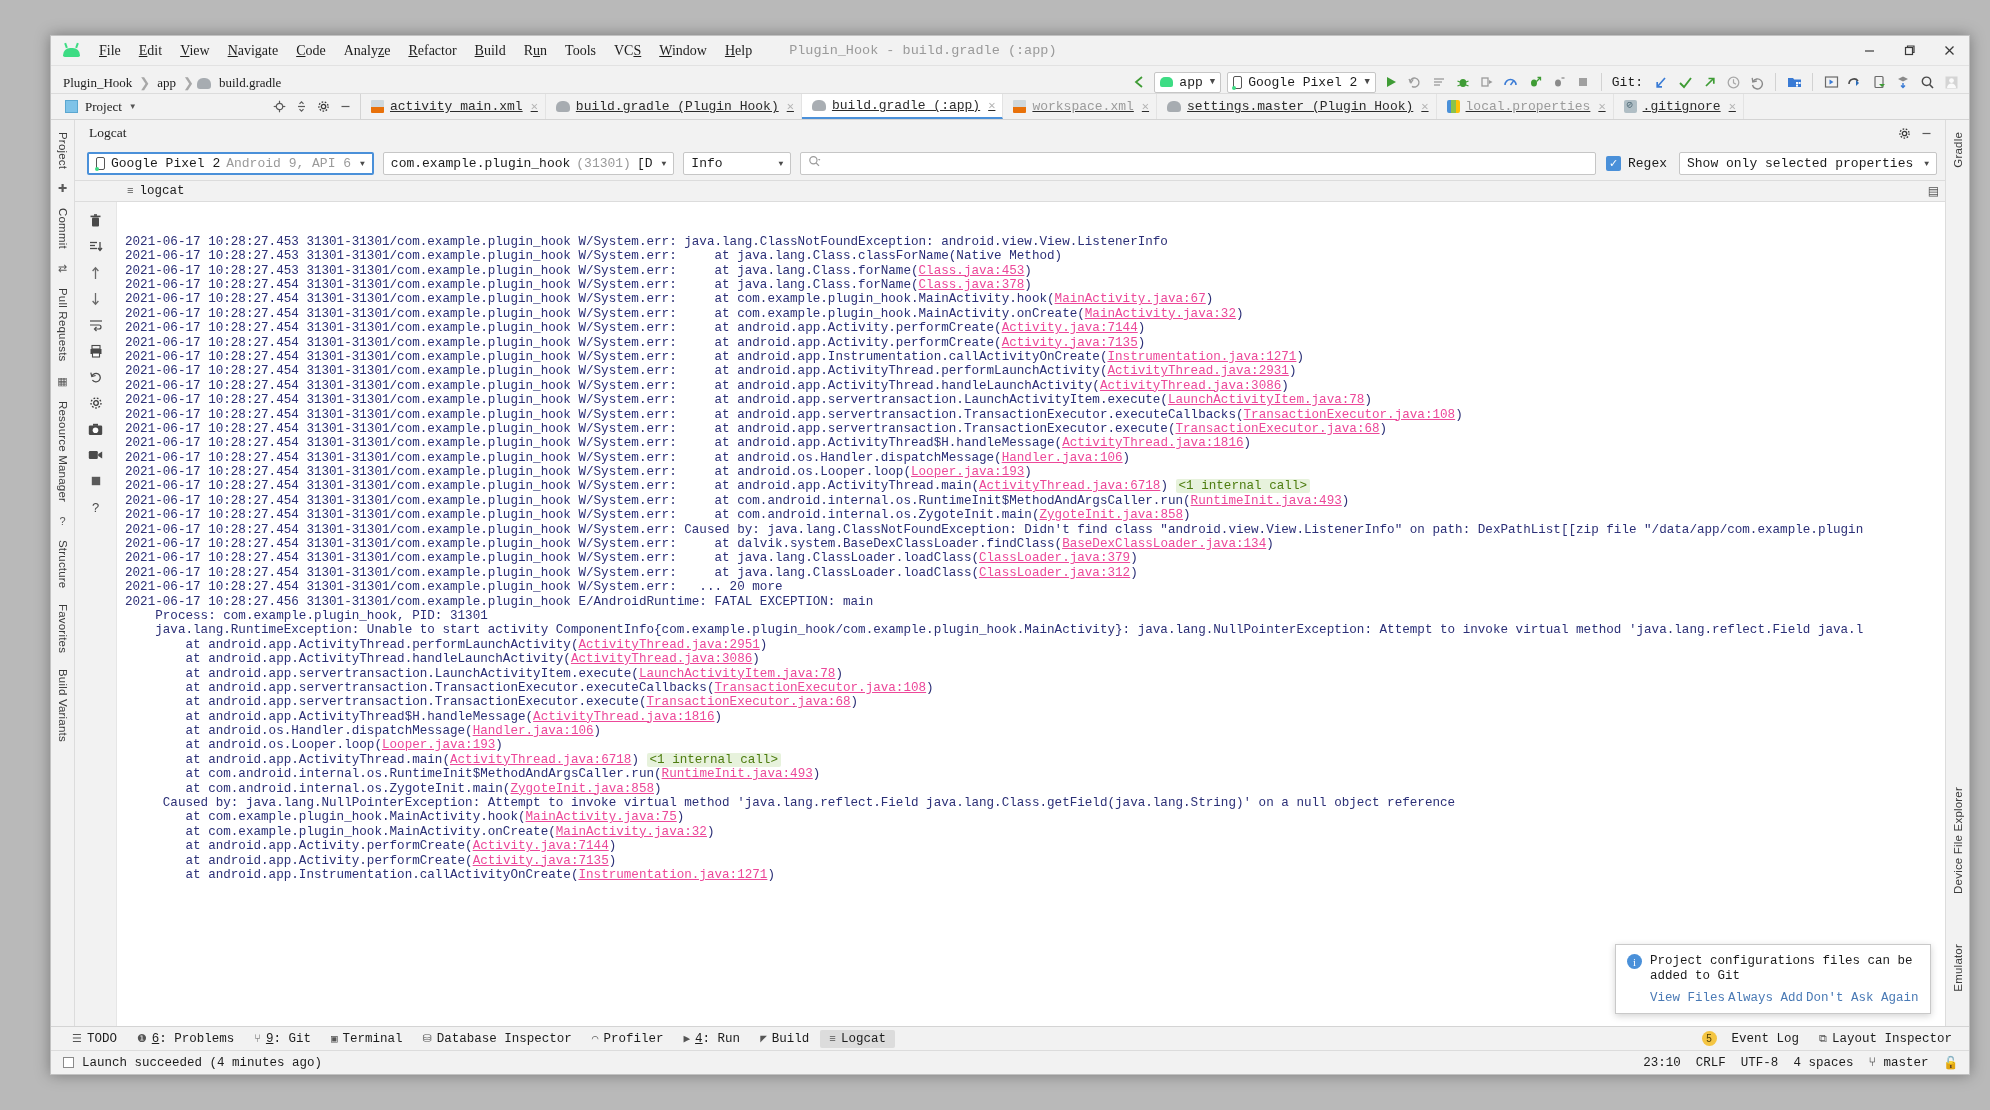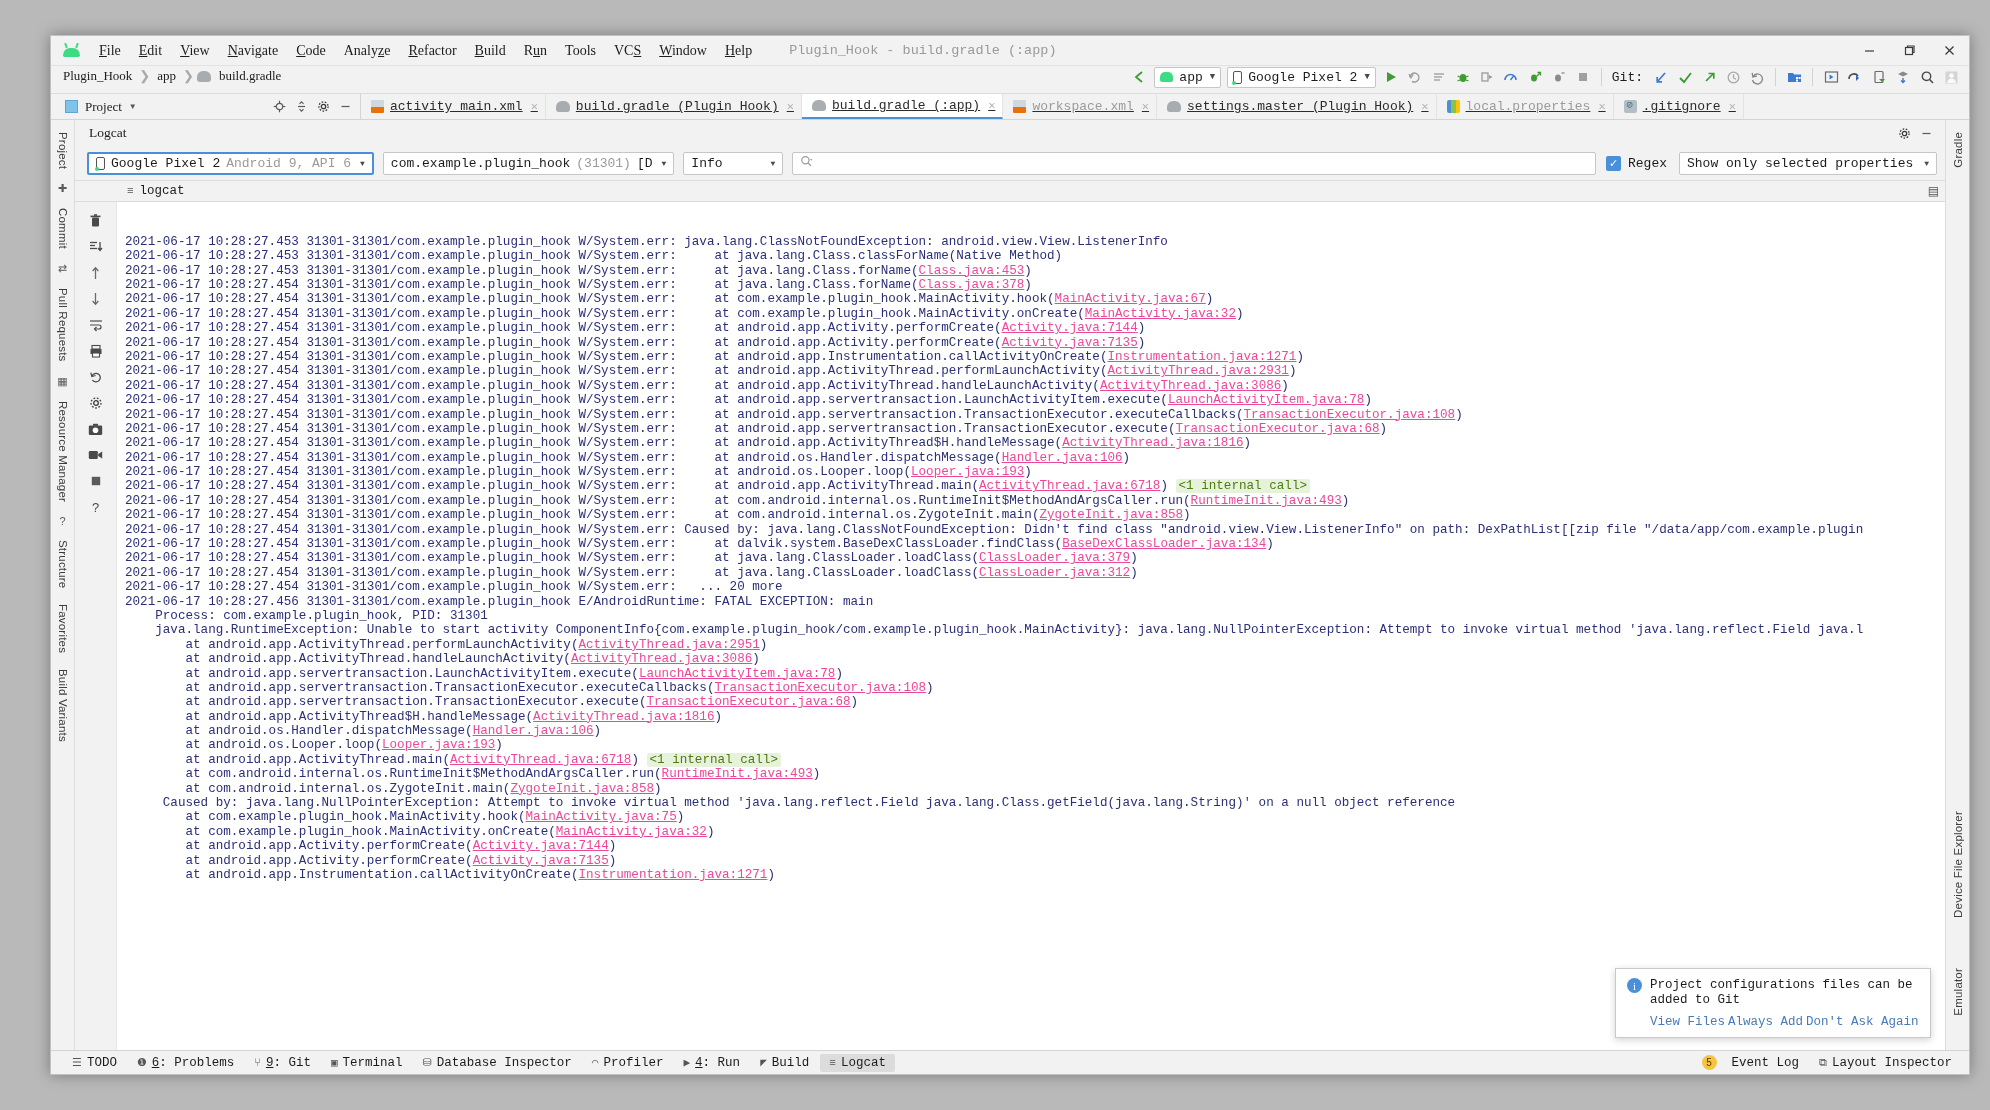--- a/index.html
+++ b/index.html
@@ -44,21 +44,21 @@
   }
   .win-btns { margin-left: auto; display: flex; align-items: center; }
   .win-btn {
     width: 40px; height: 28px; display: flex; align-items: center; justify-content: center;
     color: #3a3a3a; font-size: 15px;
   }
   .win-btn svg { display: block; }
 
   
   .navbar {
-    height: 28px; display: flex; align-items: flex-start; flex: 0 0 28px;
+    height: 28px; display: flex; align-items: flex-end; flex: 0 0 28px;
     background: #f2f2f2; border-bottom: 1px solid #dcdcdc; padding-left: 8px;
   }
   .crumbs { display: flex; align-items: center; font-size: 13px;
             font-family: "Liberation Serif", serif; color: #1c1c1c; }
   .crumb { padding: 2px 4px; }
   .crumb-sep { color: #a8a8a8; font-size: 13px; padding: 0 3px; }
   .gradle-ico {
     display:inline-block; width:14px;height:11px;margin-right:4px;
     background:#9aa0a6; border-radius:6px 6px 3px 3px; position: relative; opacity:.85;
   }
@@ -555,21 +555,21 @@
           <span>Google Pixel 2</span>
           <span class="muted">Android 9, API 6</span>
           <span class="caret">▼</span>
         </div>
         <div class="sel">
           <span>com.example.plugin_hook</span>
           <span class="muted">(31301)</span>
           <span style="margin-left:6px">[D</span>
           <span class="caret">▼</span>
         </div>
-        <div class="sel" style="width:100px">
+        <div class="sel" style="width:108px">
           <span>Info</span>
           <span class="caret" style="margin-left:auto">▼</span>
         </div>
         <div class="searchbox">
           <span class="mag">
             <svg width="13" height="13" viewBox="0 0 13 13">
                 <circle cx="5.4" cy="5.2" r="3.6" fill="none" stroke="#9a9a9a" stroke-width="1.2"></circle>
                 <line x1="8.2" y1="8" x2="11" y2="10.8" stroke="#9a9a9a" stroke-width="1.2"></line>
                 <path d="M10 4 L12.4 4 L11.2 5.8 Z" fill="#9a9a9a"></path>
               </svg>
@@ -740,13 +740,25 @@
       <span class="tw">
         <span>Event Log</span>
       </span>
       <span class="tw">
         <span class="twi">⧉</span>
         <span>Layout Inspector</span>
       </span>
     </div>
   </div>
 
+  <div class="statusbar">
+    <span class="sb-check"></span>
+    <span>Launch succeeded (4 minutes ago)</span>
+    <span class="sb-right">
+      <span>23:10</span>
+      <span>CRLF</span>
+      <span>UTF-8</span>
+      <span>4 spaces</span>
+      <span>⑂&nbsp;<span>master</span></span>
+      <span class="lock-ico">🔓</span>
+    </span>
+  </div>
 </div>
 
 </body></html>

